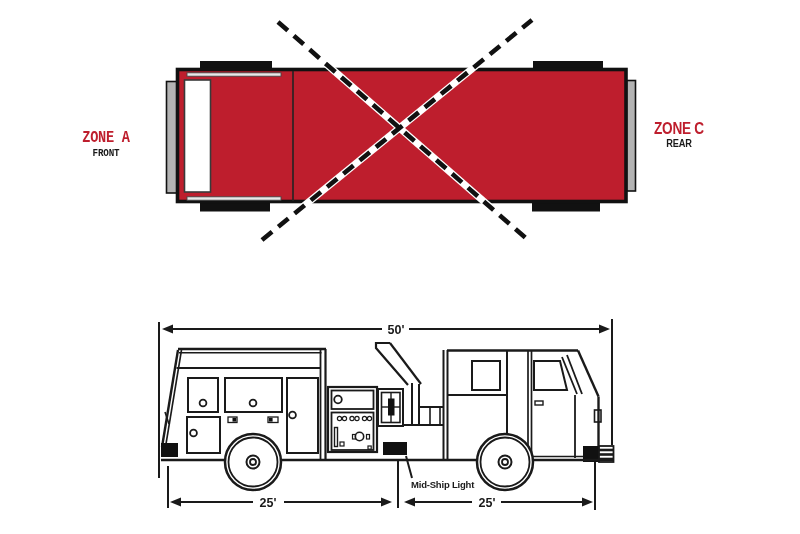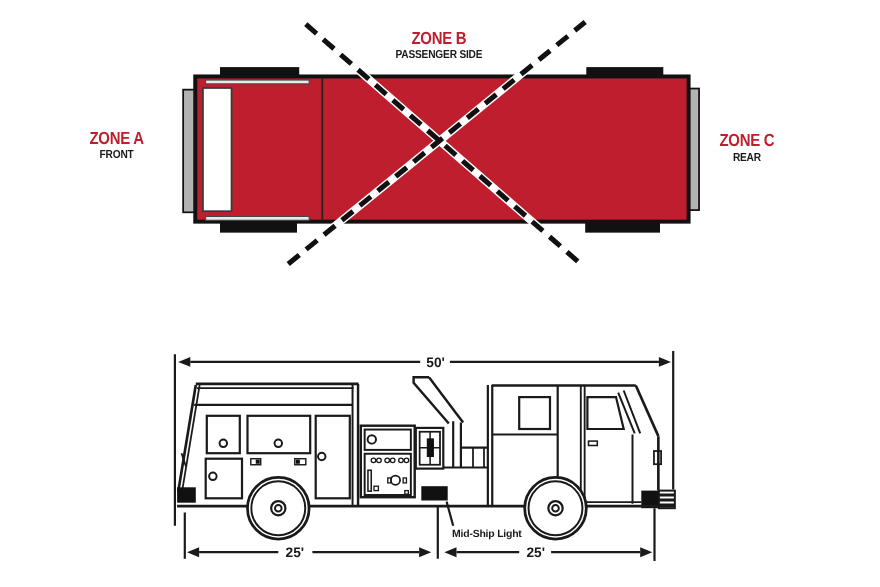--- a/index.html
+++ b/index.html
@@ -6,21 +6,21 @@
   #stage{position:relative;width:800px;height:534px;background:#fff;overflow:hidden;
          font-family:"Liberation Sans",sans-serif;}
   svg{position:absolute;left:0;display:block;}
   #topview-svg{top:0;}
   #sideview-svg{top:295px;}
   .zone-label{position:absolute;width:120px;text-align:center;z-index:5;}
   .zone-title{display:block;font-weight:bold;font-size:16px;line-height:13px;
               color:#be1e2d;letter-spacing:-0.3px;transform:scaleX(.85);transform-origin:50% 50%;}
   .zone-sub{display:block;font-weight:bold;font-size:10.5px;line-height:11px;margin-top:3px;
             color:#1a1a1a;letter-spacing:-0.2px;transform:scaleX(.88);transform-origin:50% 50%;}
-  #zone-a{left:46px;top:120px;}
+  #zone-a{left:46px;top:132px;font-family:Liberation Mono, monospace;}
   #zone-b{left:339px;top:29px;}
   #zone-c{left:619px;top:122px;}
   #zone-d{left:341px;top:216px;}
   .dim-text{font-family:"Liberation Sans",sans-serif;font-weight:bold;fill:#1a1a1a;}
 </style>
 </head>
 <body>
 
 <div id="stage">
 
@@ -48,24 +48,20 @@
         <line x1="262" y1="240" x2="532" y2="20" stroke="#ffffff" stroke-width="7.2"></line>
         <line x1="278" y1="22" x2="528" y2="240" stroke="#111" stroke-width="4.6" stroke-dasharray="13 8"></line>
         <line x1="262" y1="240" x2="532" y2="20" stroke="#111" stroke-width="4.6" stroke-dasharray="13 8"></line>
       </g>
     </g>
   </svg>
 
   <div class="zone-label" id="zone-a">
     <span class="zone-title">ZONE A</span>
     <span class="zone-sub">FRONT</span>
-  </div>
-  <div class="zone-label" id="zone-b">
-    <span class="zone-title">ZONE B</span>
-    <span class="zone-sub">PASSENGER SIDE</span>
   </div>
   <div class="zone-label" id="zone-c">
     <span class="zone-title">ZONE C</span>
     <span class="zone-sub">REAR</span>
   </div>
 
   <svg id="sideview-svg" width="800" height="239" viewBox="0 0 800 239">
     <g fill="none" stroke="#1a1a1a" stroke-linecap="butt">
 
       <g>

